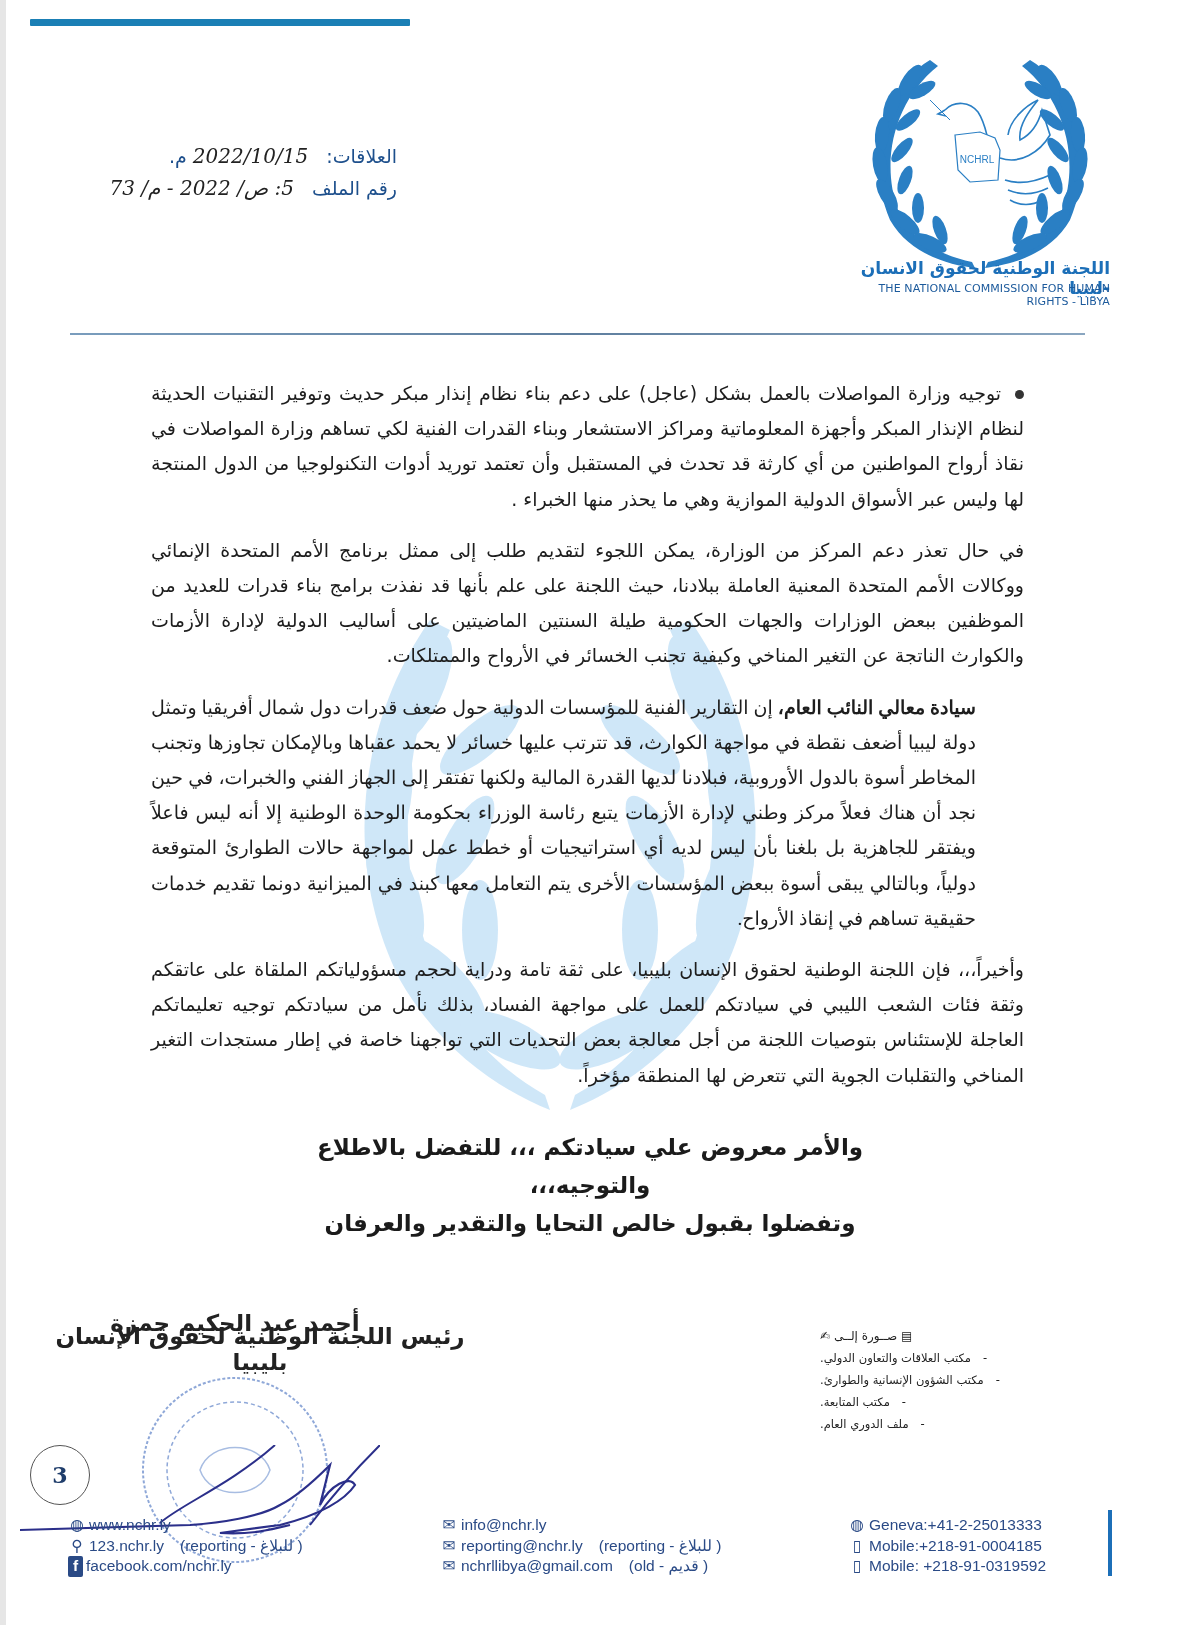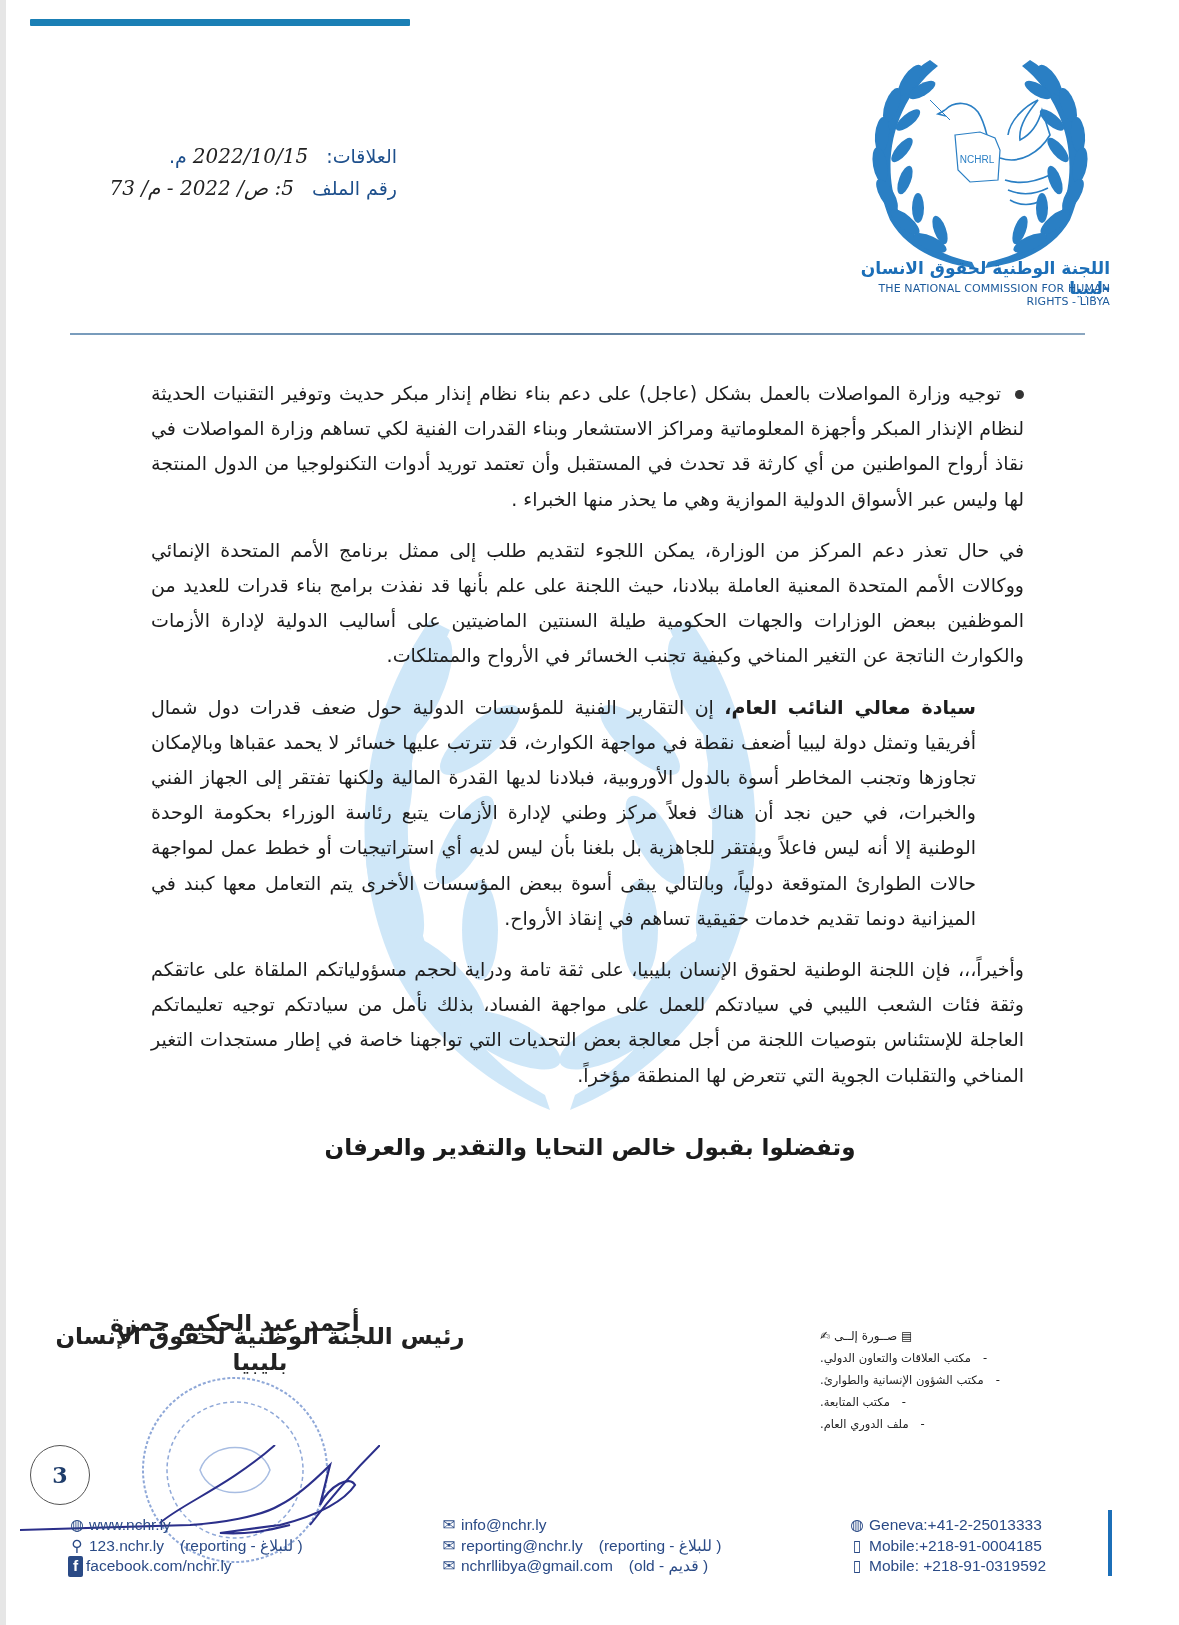--- a/index.html
+++ b/index.html
@@ -10,21 +10,21 @@
   .logo-ar{position:absolute;left:840px;top:258px;width:270px;text-align:right;direction:rtl;color:#1c6fb8;font-weight:bold;font-size:17px;}
   .logo-en{position:absolute;left:840px;top:282px;width:270px;text-align:right;color:#1c5a9c;font-size:11px;letter-spacing:0.1px;}
   .ref{position:absolute;right:782px;top:140px;direction:rtl;text-align:right;color:#1d4f8c;font-size:19px;line-height:32px;}
   .ref .row{white-space:nowrap;}
   .ref .hand{font-family:"DejaVu Serif",serif;font-style:italic;color:#222;font-size:20px;}
   .divider{position:absolute;left:70px;top:333px;width:1015px;height:2px;background:linear-gradient(90deg,#7a9dbd,#5f7f9f,#8aa6c0);}
   .watermark{position:absolute;left:280px;top:600px;width:560px;height:520px;opacity:0.55;}
   .body-text{position:absolute;left:135px;top:360px;width:905px;direction:rtl;text-align:justify;font-size:19px;line-height:35.2px;color:#1d1d1d;}
   .body-text p{margin:16px;}
   .bullet{display:inline-block;width:9px;height:9px;border-radius:50%;background:#333;margin-left:14px;vertical-align:middle;}
-  .indent{padding-right:48px;}
+  .indent{padding-right:48px;font-family:Liberation Serif, serif;}
   .bold{font-weight:bold;}
   .closing{position:absolute;left:260px;top:1128px;width:660px;direction:rtl;text-align:center;font-weight:bold;font-size:23px;line-height:38px;color:#1b1b1b;}
   .signer{position:absolute;left:100px;top:1268px;width:270px;direction:rtl;text-align:center;font-weight:bold;font-size:23px;color:#222;margin-top:42px;}
   .signer-title{position:absolute;left:50px;top:1323px;width:420px;direction:rtl;text-align:center;font-weight:bold;font-size:23px;color:#222;}
   .copies{position:absolute;left:820px;top:1325px;width:245px;direction:rtl;text-align:left;font-size:11.5px;line-height:22px;color:#222;}
   .copies .head{font-size:12px;}
   .copies .item::before{content:"-";margin-left:12px;}
   .stamp{position:absolute;left:130px;top:1370px;width:210px;height:200px;}
   .page-num{position:absolute;left:30px;top:1445px;width:58px;height:58px;border:1.5px solid #555;border-radius:50%;text-align:center;line-height:58px;font-size:22px;font-weight:bold;color:#1f3d6b;font-family:"DejaVu Serif",serif;}
   .footer-col{position:absolute;top:1515px;font-size:15.5px;line-height:20.5px;color:#2a4a86;font-family:"Liberation Sans",sans-serif;white-space:nowrap;}
@@ -112,20 +112,21 @@
 </svg>
 
 <div class="body-text">
   <p><span class="bullet"></span><span>توجيه وزارة المواصلات بالعمل بشكل (عاجل) على دعم بناء نظام إنذار مبكر حديث وتوفير التقنيات الحديثة لنظام الإنذار المبكر وأجهزة المعلوماتية ومراكز الاستشعار وبناء القدرات الفنية لكي تساهم وزارة المواصلات في نقاذ أرواح المواطنين من أي كارثة قد تحدث في المستقبل وأن تعتمد توريد أدوات التكنولوجيا من الدول المنتجة لها وليس عبر الأسواق الدولية الموازية وهي ما يحذر منها الخبراء .</span></p>
   <p><span>في حال تعذر دعم المركز من الوزارة، يمكن اللجوء لتقديم طلب إلى ممثل برنامج الأمم المتحدة الإنمائي ووكالات الأمم المتحدة المعنية العاملة ببلادنا، حيث اللجنة على علم بأنها قد نفذت برامج بناء قدرات للعديد من الموظفين ببعض الوزارات والجهات الحكومية طيلة السنتين الماضيتين على أساليب الدولية لإدارة الأزمات والكوارث الناتجة عن التغير المناخي وكيفية تجنب الخسائر في الأرواح والممتلكات.</span></p>
   <p class="indent"><span class="bold">سيادة معالي النائب العام،</span><span> إن التقارير الفنية للمؤسسات الدولية حول ضعف قدرات دول شمال أفريقيا وتمثل دولة ليبيا أضعف نقطة في مواجهة الكوارث، قد تترتب عليها خسائر لا يحمد عقباها وبالإمكان تجاوزها وتجنب المخاطر أسوة بالدول الأوروبية، فبلادنا لديها القدرة المالية ولكنها تفتقر إلى الجهاز الفني والخبرات، في حين نجد أن هناك فعلاً مركز وطني لإدارة الأزمات يتبع رئاسة الوزراء بحكومة الوحدة الوطنية إلا أنه ليس فاعلاً ويفتقر للجاهزية بل بلغنا بأن ليس لديه أي استراتيجيات أو خطط عمل لمواجهة حالات الطوارئ المتوقعة دولياً، وبالتالي يبقى أسوة ببعض المؤسسات الأخرى يتم التعامل معها كبند في الميزانية دونما تقديم خدمات حقيقية تساهم في إنقاذ الأرواح.</span></p>
   <p><span>وأخيراً،،، فإن اللجنة الوطنية لحقوق الإنسان بليبيا، على ثقة تامة ودراية لحجم مسؤولياتكم الملقاة على عاتقكم وثقة فئات الشعب الليبي في سيادتكم للعمل على مواجهة الفساد، بذلك نأمل من سيادتكم توجيه تعليماتكم العاجلة للإستئناس بتوصيات اللجنة من أجل معالجة بعض التحديات التي تواجهنا خاصة في إطار مستجدات التغير المناخي والتقلبات الجوية التي تتعرض لها المنطقة مؤخراً.</span></p>
 </div>
 
 <div class="closing">
+  <div>والأمر معروض علي سيادتكم ،،، للتفضل بالاطلاع والتوجيه،،،</div>
   <div>وتفضلوا بقبول خالص التحايا والتقدير والعرفان</div>
 </div>
 
 <div class="signer">أحمد عبد الحكيم حمزة</div>
 <div class="signer-title">رئيس اللجنة الوطنية لحقوق الإنسان بليبيا</div>
 
 <div class="copies">
   <div class="head"><span>▤</span> <span>صــورة إلــى</span> <span>✍</span></div>
   <div class="item">مكتب العلاقات والتعاون الدولي.</div>
   <div class="item">مكتب الشؤون الإنسانية والطوارئ.</div>

